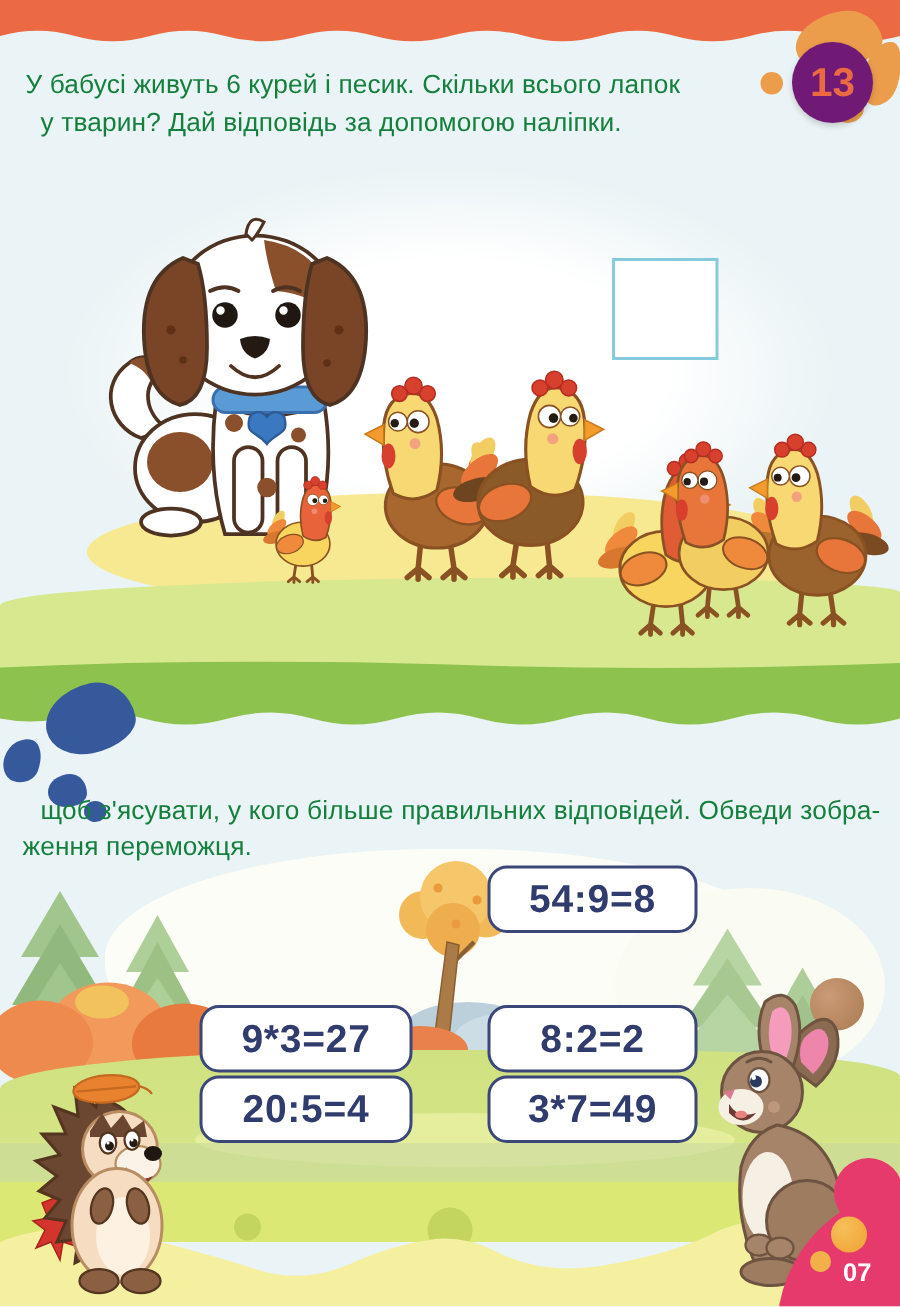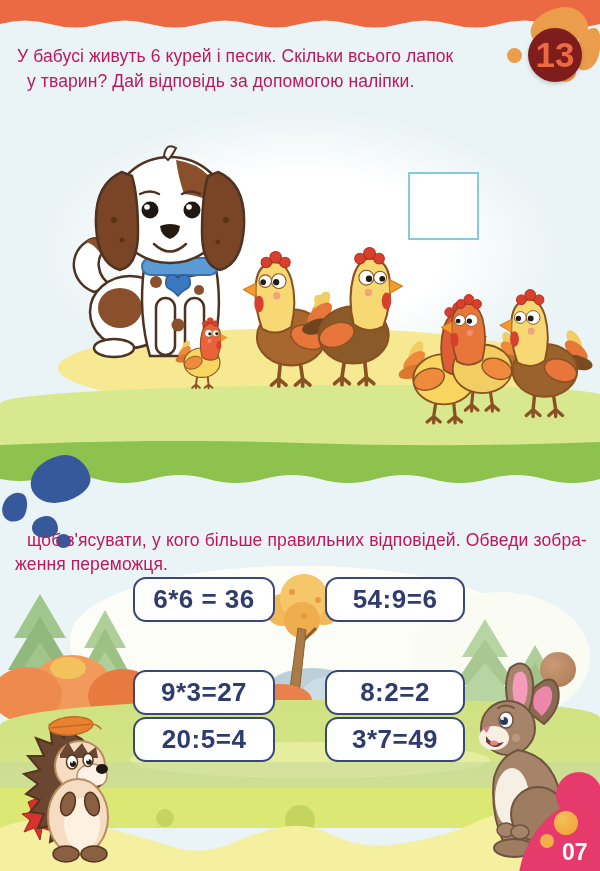--- a/index.html
+++ b/index.html
@@ -4,28 +4,28 @@
 <style>
   html,body{margin:0;padding:0;background:#fff}
   .page{position:relative;width:600px;height:871px;background:#eaf3f5;overflow:hidden;
         font-family:"Liberation Sans",sans-serif}
   .ab{position:absolute}
 
   
   .topband{left:0;top:0;width:600px;height:34px}
 
   
-  .badge-circle{border-radius:50%;background:#7f1d1d;display:flex;align-items:center;justify-content:center;
-    font-weight:bold;font-size:35px;box-shadow:0 2px 4px rgba(0,0,0,.18)}
+  .badge-circle{border-radius:50%;background:#701a75;display:flex;align-items:center;justify-content:center;
+    font-weight:bold;font-size:27px;box-shadow:0 2px 4px rgba(0,0,0,.18)}
   .blob{border-radius:58% 42% 55% 45% / 55% 60% 40% 45%}
   .b13{background:#eb9d4c}
   .b14{background:#36599c}
 
   
-  .task-text{color:#be185d;font-size:17.5px;line-height:25px;font-weight:500;letter-spacing:.1px}
+  .task-text{color:#15803d;font-size:17.5px;line-height:25px;font-weight:500;letter-spacing:.1px}
   .just{width:572px;text-align:justify;-moz-text-align-last:justify;text-align-last:justify}
 
   
   .sky{left:40px;top:110px;width:520px;height:280px;
        background:radial-gradient(closest-side,#ffffff 55%,rgba(255,255,255,0));}
   .mound{left:58px;top:328px;width:500px;height:80px;background:#f7e992;border-radius:50%}
   .grasslight{left:0;top:385px;width:600px;height:64px;background:#d8e88f;
        border-radius:100% 60% 0 0 / 30px 16px 0 0}
   .grasswave{left:0;top:441px;width:600px;height:52px}
   .sticker{left:408px;top:172px;width:67px;height:64px;background:#fff;border:2px solid #85cbdd}
@@ -53,21 +53,21 @@
   .col-l{left:133px;width:138px}
   .col-r{left:325px;width:136px}
   .row1{top:577px}.row2{top:624px}.row3{top:670px}.row4{top:717px}
 
   
   .pink-main{left:518px;top:792px;width:190px;height:190px;background:#e53a6b;border-radius:50%}
   .pink-bump{left:556px;top:772px;width:46px;height:46px;background:#e53a6b;border-radius:50%}
   .odot1{left:554px;top:811px;width:24px;height:24px;border-radius:50%;
         background:radial-gradient(circle at 35% 30%,#f6c05a,#f0a032)}
   .odot2{left:540px;top:834px;width:14px;height:14px;border-radius:50%;background:#f3b04a}
-  .pagenum{left:562px;top:839px;color:#fff;font-weight:bold;font-size:23px}
+  .pagenum{left:562px;top:839px;color:#fff;font-weight:bold;font-size:17px}
 </style>
 </head>
 <body>
 
 <div class="page">
 
   <svg class="ab topband" viewBox="0 0 600 34" preserveAspectRatio="none">
     <path d="M0,0 H600 V24 Q575,31 550,24 T500,24 T450,24 T400,24 T350,24 T300,24 T250,24 T200,24 T150,24 T100,24 T50,24 T0,24 Z" fill="#ec6a43"></path>
   </svg>
 
@@ -218,24 +218,23 @@
   <div class="ab gpath"></div>
   <div class="ab gstrip"></div>
   <div class="ab gyellow"></div>
   <svg class="ab bwave" viewBox="0 0 600 71" preserveAspectRatio="none">
     <circle cx="80" cy="26" r="6" fill="#c3d55f"></circle>
     <circle cx="165" cy="18" r="9" fill="#c3d55f"></circle>
     <circle cx="300" cy="20" r="15" fill="#c3d55f"></circle>
     <path d="M0,28 Q40,12 90,24 Q140,36 170,46 Q200,56 230,44 Q260,30 290,26 Q310,24 330,34 Q360,50 400,44 Q450,36 480,20 Q520,4 600,16 L600,71 L0,71 Z" fill="#f4f0a0"></path>
   </svg>
 
-  <div class="mbox col-l row1">6*6 = 36</div>
   <div class="mbox col-l row3">9*3=27</div>
   <div class="mbox col-l row4">20:5=4</div>
-  <div class="mbox col-r row1">54:9=6</div>
+  <div class="mbox col-r row1">54:9=8</div>
   <div class="mbox col-r row3">8:2=2</div>
   <div class="mbox col-r row4">3*7=49</div>
 
   <svg class="ab" style="left:18px;top:712px" width="115" height="155" viewBox="0 0 115 155">
     <path d="M14,0 L18,10 L28,6 L24,16 L34,18 L24,24 L30,34 L18,30 L16,42 L10,30 L0,34 L6,22 L-2,16 L8,14 L4,4 Z" transform="translate(6,86)" fill="#d5342c" stroke="#a8241e" stroke-width="1"></path>
     <path d="M58,24 L50,8 L46,26 L32,14 L34,32 L18,26 L26,44 L10,44 L22,58 L6,62 L20,72 L8,82 L22,88 L12,100 L26,102 L20,116 L34,114 L32,130 L44,124 L46,138 L56,128 L60,140 Q70,130 72,112 L72,40 Q68,28 58,24 Z" fill="#6b4630" stroke="#54351f" stroke-width="2"></path>
     <g transform="translate(52,4) rotate(-5)">
       <ellipse cx="0" cy="10" rx="22" ry="9" fill="#e8822f" stroke="#c4691f" stroke-width="1.5"></ellipse>
       <path d="M-20,10 L20,10 M22,10 q6,2 8,6" stroke="#c4691f" stroke-width="1.5" fill="none"></path>
     </g>

